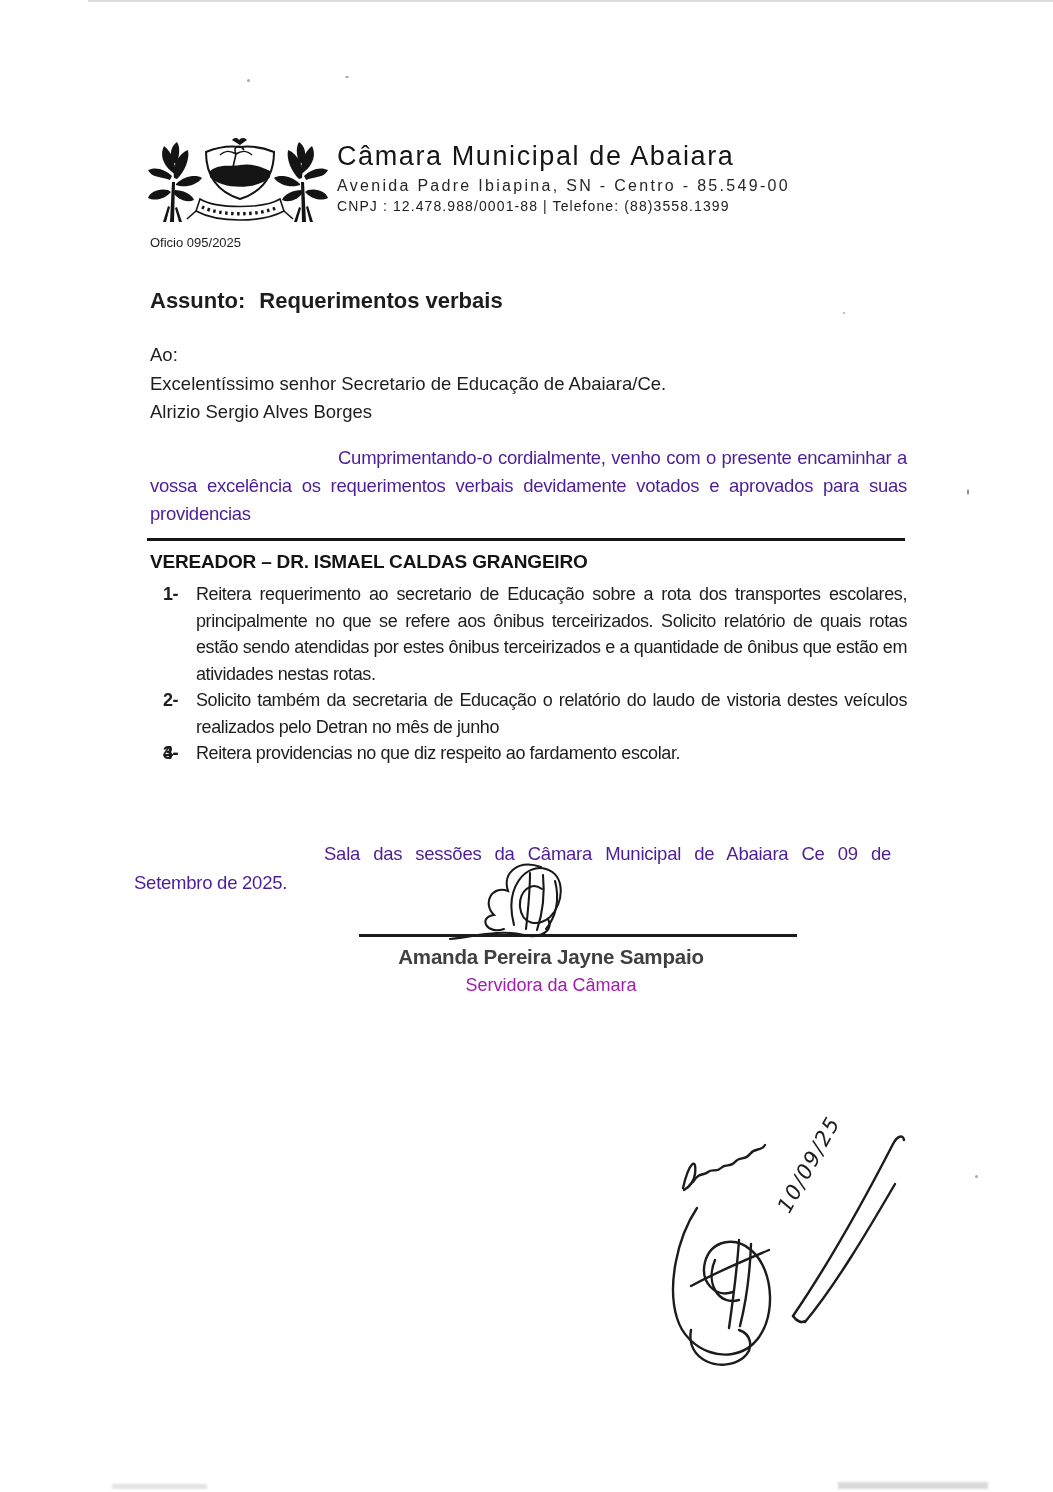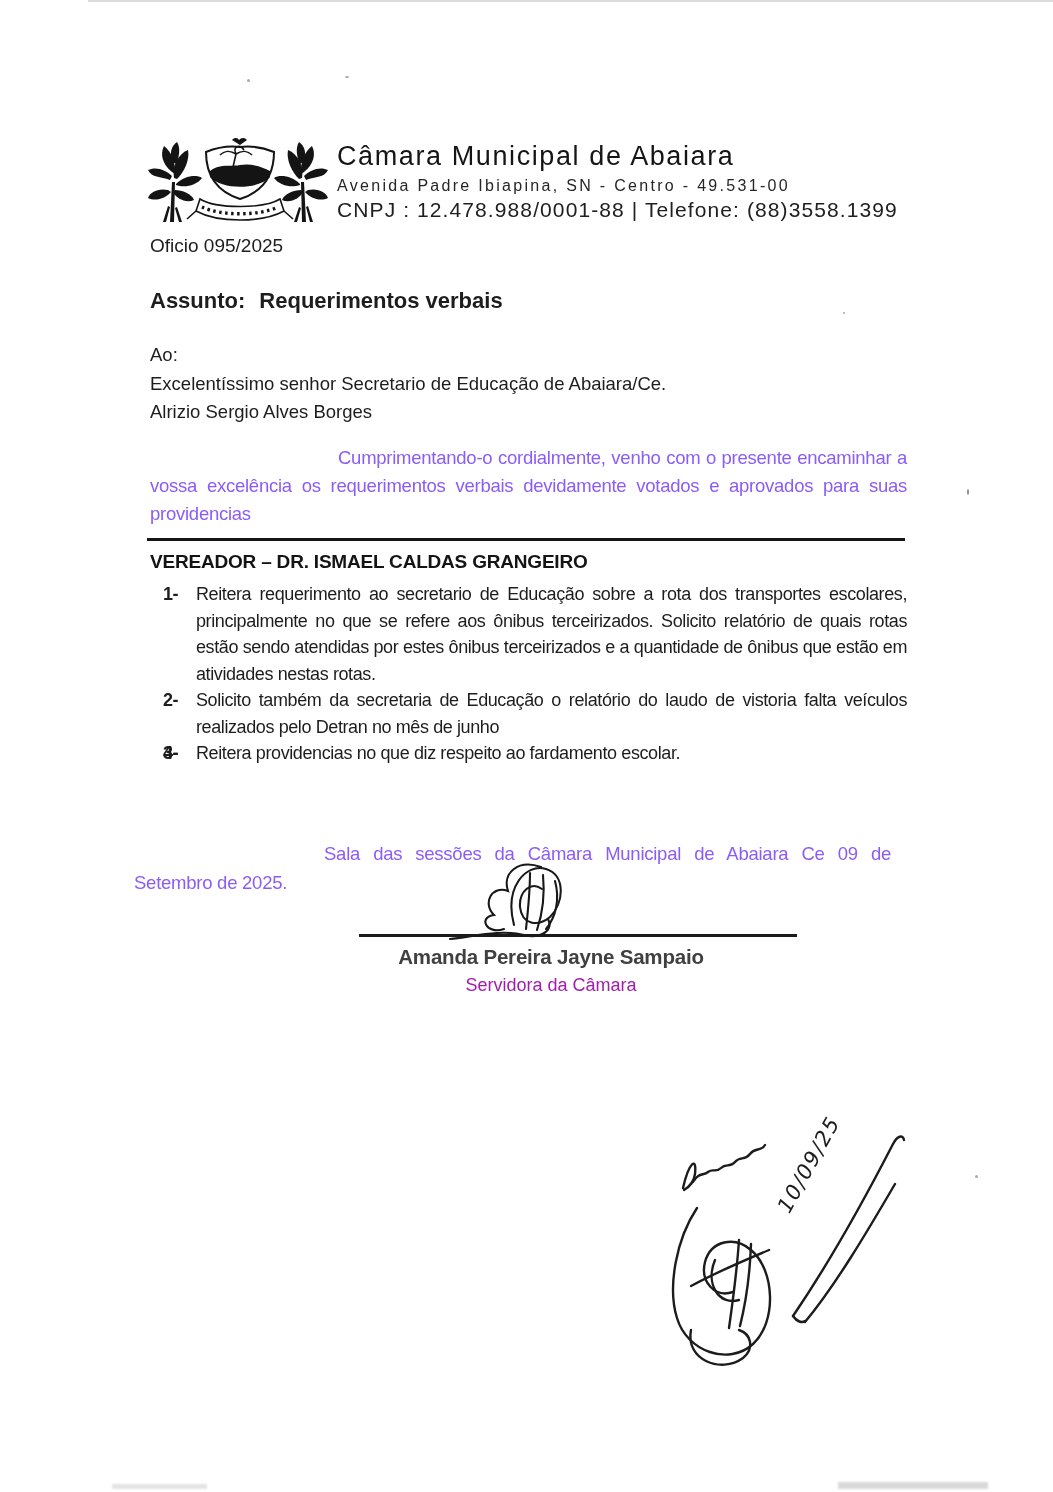--- a/index.html
+++ b/index.html
@@ -4,25 +4,25 @@
 <style>
   html, body { margin:0; padding:0; background:#ffffff; }
   body { width:1053px; height:1492px; position:relative; overflow:hidden;
          font-family:"Liberation Sans", sans-serif; color:#1d1d1d;
          -webkit-font-smoothing:antialiased; }
   .abs { position:absolute; }
 
   
   .org-name  { font-size:27px; font-weight:400; letter-spacing:1.6px; color:#151515; white-space:nowrap; }
   .addr-line { margin-top:5px; font-size:16px; letter-spacing:2.3px; color:#262626; white-space:nowrap; }
-  .cnpj-line { margin-top:3px; font-size:21px; letter-spacing:1.1px; color:#202020; white-space:nowrap; }
+  .cnpj-line { margin-top:3px; font-size:14px; letter-spacing:1.1px; color:#202020; white-space:nowrap; }
 
   
-  .body-text { font-size:18.5px; line-height:28px; color:#8b5cf6; letter-spacing:-0.25px; }
-  .meta-row  { width:757px; height:26px; font-size:19px; }
+  .body-text { font-size:18.5px; line-height:28px; color:#4c1d95; letter-spacing:-0.25px; }
+  .meta-row  { width:757px; height:26px; font-size:13px; }
   .subject-row { font-size:22px;font-weight:bold; }
   .subject-row .lbl { margin-right:14px; }
   .recipient-block div { font-size:18.5px; line-height:28.5px; }
 
   .intro-par   { width:757px; text-indent:188px; text-align:justify; }
   .closing-par { width:757px; text-indent:190px; text-align:justify; line-height:28.5px; }
 
   .rule { background:#161616; height:3px; }
 
   .section-heading { font-size:19px; font-weight:700; letter-spacing:-0.2px; color:#141414; }
@@ -76,21 +76,21 @@
     <path d="M94,18 C88,14 82,15 78,19 M94,18 C100,14 106,15 110,19 M94,18 C90,10 98,8 102,14 M94,18 L91,31" fill="none" stroke="#141414" stroke-width="1.6"></path>
 
     <path d="M58,63 C74,73 122,73 138,63 L142,75 C120,87 76,87 54,75 Z" fill="none" stroke="#141414" stroke-width="1.6"></path>
     <path d="M60,71 C78,80 118,80 136,71" fill="none" stroke="#141414" stroke-width="3.4" stroke-dasharray="2.5 3.5"></path>
     <path d="M54,75 L45,83 M142,75 L151,83" fill="none" stroke="#141414" stroke-width="1.6"></path>
   </svg>
 </div>
 
 <div class="abs" style="left:337px; top:141px;">
   <div class="org-name">Câmara Municipal de Abaiara</div>
-  <div class="addr-line">Avenida Padre Ibiapina, SN - Centro - 49.531-00</div>
+  <div class="addr-line">Avenida Padre Ibiapina, SN - Centro - 85.549-00</div>
   <div class="cnpj-line">CNPJ : 12.478.988/0001-88  | Telefone: (88)3558.1399</div>
 </div>
 
 <div class="abs meta-row" style="left:150px; top:235px;">
   <span class="abs" style="left:0; top:0;">Oficio 095/2025</span>
 </div>
 
 <div class="abs subject-row" style="left:150px; top:288px;">
   <span class="lbl">Assunto:</span><span>Requerimentos verbais</span>
 </div>
@@ -106,21 +106,21 @@
 <div class="abs rule" style="left:147px; top:538px; width:758px;"></div>
 <div class="abs section-heading" style="left:150px; top:551px;">VEREADOR – DR. ISMAEL CALDAS GRANGEIRO</div>
 
 <div class="abs req-list" style="left:150px; top:581px;">
   <div class="req-item">
     <span class="req-marker">1-</span>
     <span>Reitera requerimento ao secretario de Educação sobre a rota dos transportes escolares, principalmente no que se refere aos ônibus terceirizados. Solicito relatório de quais rotas estão sendo atendidas por estes ônibus terceirizados e a quantidade de ônibus que estão em atividades nestas rotas.</span>
   </div>
   <div class="req-item">
     <span class="req-marker">2-</span>
-    <span>Solicito também da secretaria de Educação o relatório do laudo de vistoria falta veículos realizados pelo Detran no mês de junho</span>
+    <span>Solicito também da secretaria de Educação o relatório do laudo de vistoria destes veículos realizados pelo Detran no mês de junho</span>
   </div>
   <div class="req-item">
     <span class="req-marker">3-</span>
   </div>
   <div class="req-item">
     <span class="req-marker">4-</span>
     <span>Reitera providencias no que diz respeito ao fardamento escolar.</span>
   </div>
 </div>
 

